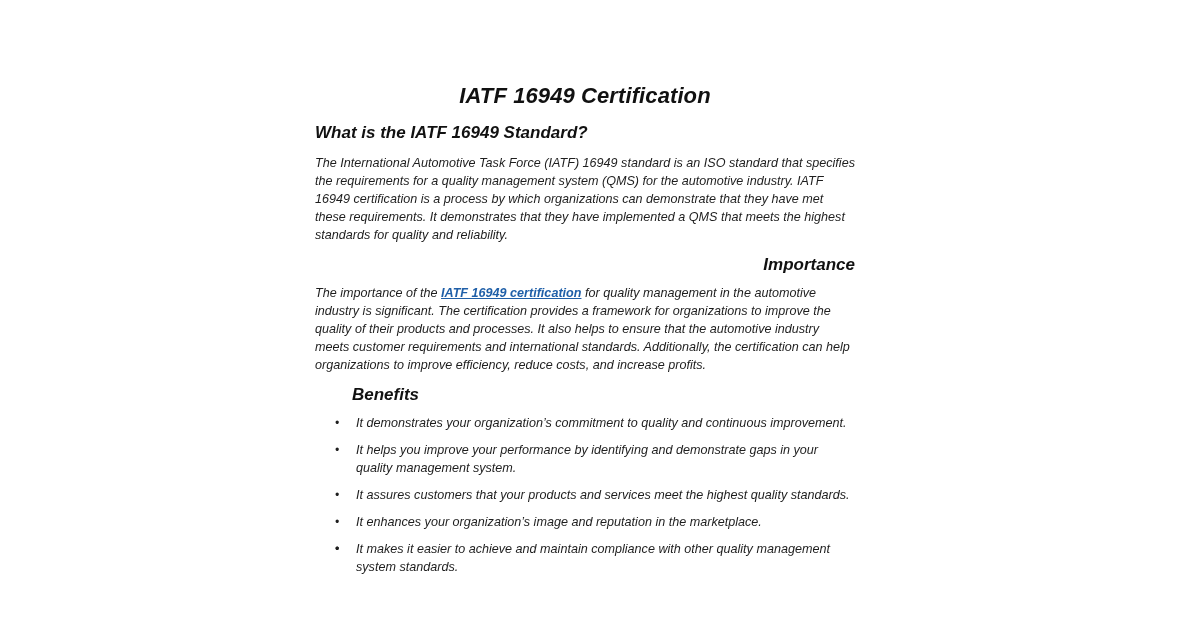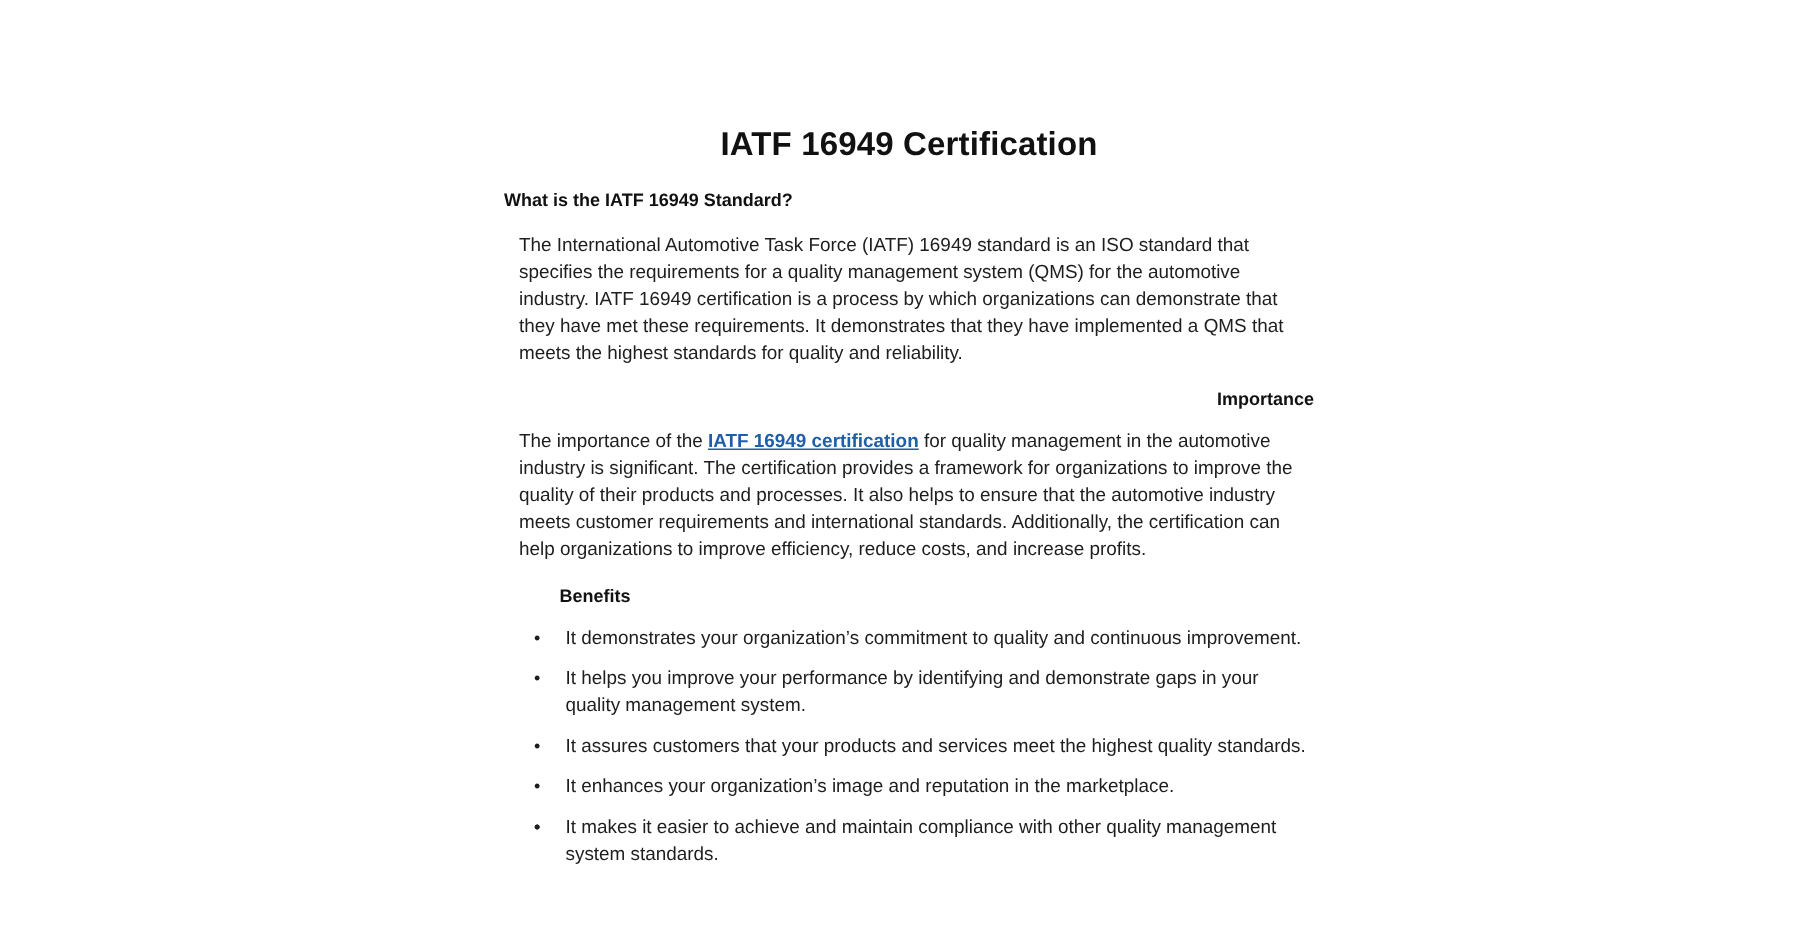--- a/index.html
+++ b/index.html
@@ -10,47 +10,48 @@
     body {
       width: 1200px;
       height: 630px;
       overflow: hidden;
       position: relative;
       font-family: "Liberation Sans", sans-serif;
       color: #1a1a1a;
     }
     .page {
       position: absolute;
-      left: 336px;
+      left: 315px;
       top: 80px;
       width: 540px;
+      font-style: italic;
     }
     .title {
       text-align: center;
       font-size: 22px;
       font-weight: bold;
       margin: 0;
       height: 34px;
       line-height: 32px;
       color: #111;
       letter-spacing: 0.1px;
     }
     h2 {
-      font-size: 12px;
+      font-size: 17px;
       font-weight: bold;
       margin: 0;
       color: #111;
     }
     .h-what { margin-top: 7px; line-height: 24px; }
     .h-imp { margin-top: 9px; line-height: 24px; text-align: right; }
     .h-ben { margin-top: 9px; line-height: 24px; margin-left: 37px; }
     p {
       font-size: 12.6px;
       line-height: 18px;
-      margin: 10px;
+      margin: 0;
       color: #1e1e1e;
     }
     .p1 { margin-top: 9px; }
     .p2 { margin-top: 7px; }
     a.link {
       color: #1f5fa8;
       font-weight: bold;
       text-decoration: underline;
     }
     ul {

